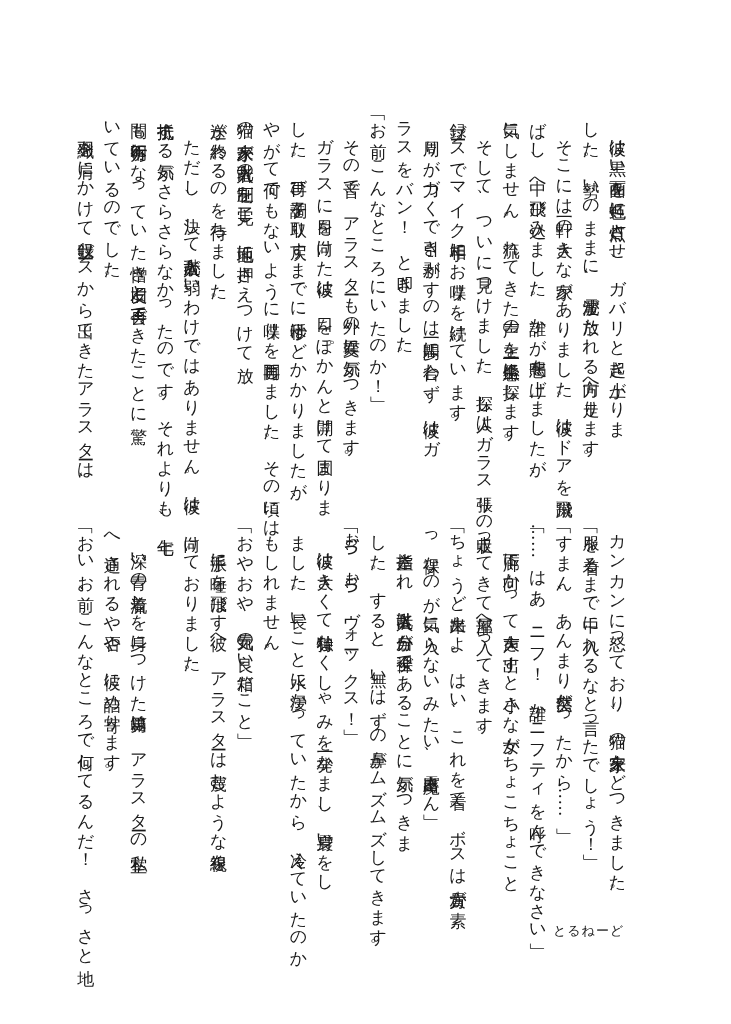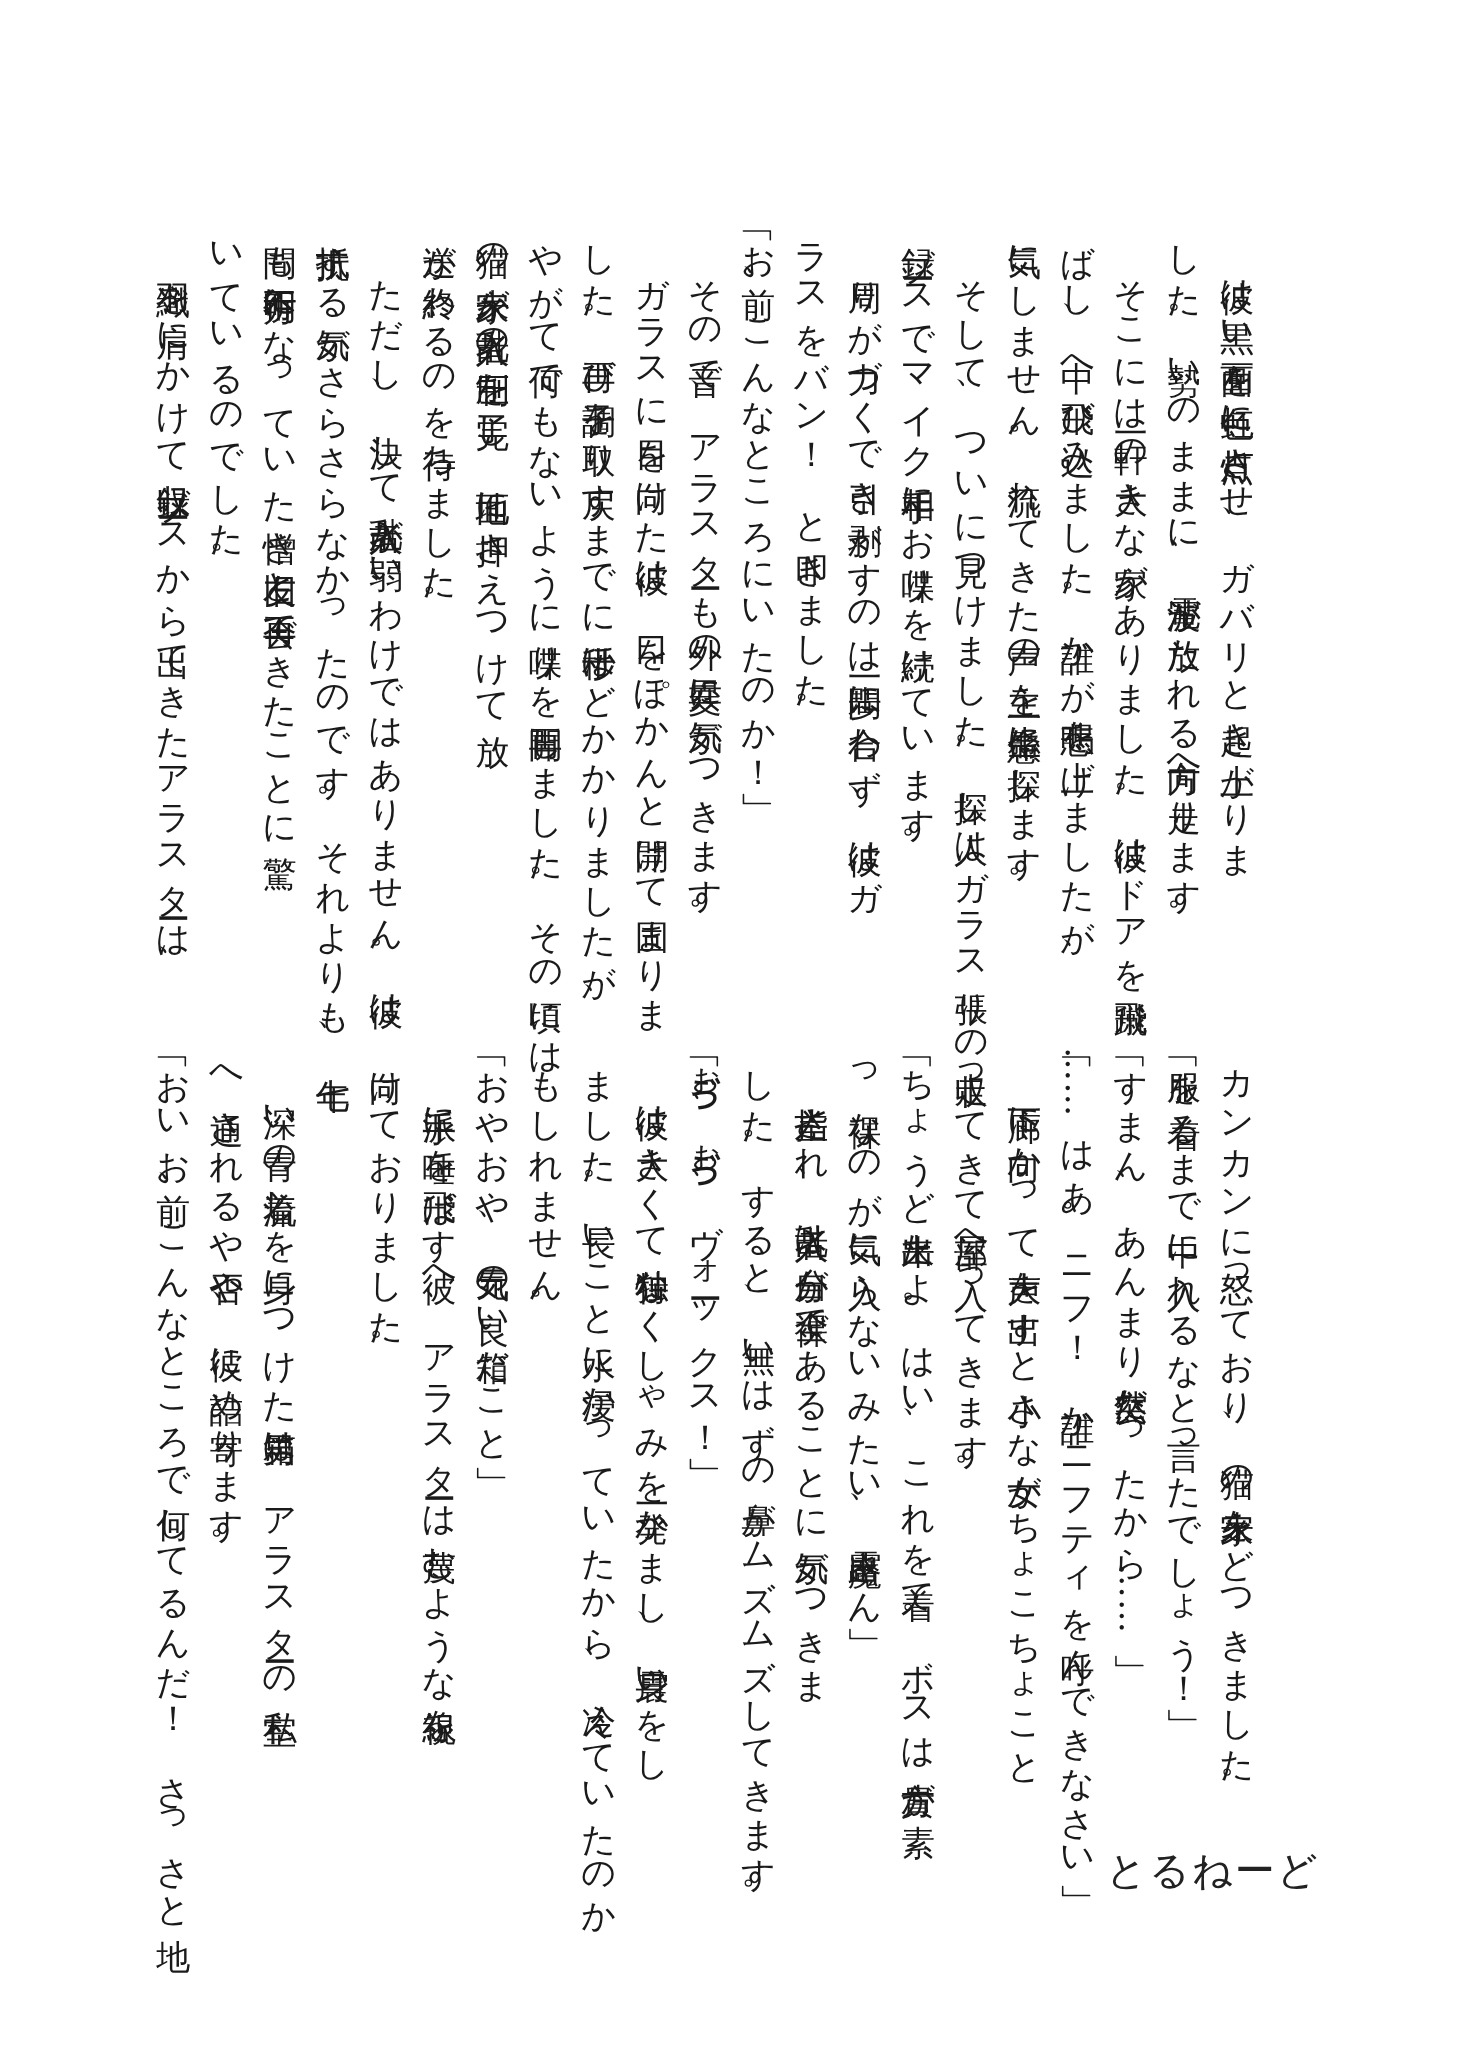--- a/index.html
+++ b/index.html
@@ -39,21 +39,21 @@
     white-space: nowrap;
     margin: 0;
   }
   .line.blank {
     min-width: 26.6px;
   }
   .footer {
     position: absolute;
     left: 553px;
     top: 922px;
-    font-size: 20px;
+    font-size: 13px;
     letter-spacing: 1px;
     color: #222222;
     text-align: right;
   }
 </style>
 </head>
 <body>
 
 <div class="block upper">
   <p class="line">　彼は黒い画面を虹色に点灯させ、ガバリと起き上がりま</p>

